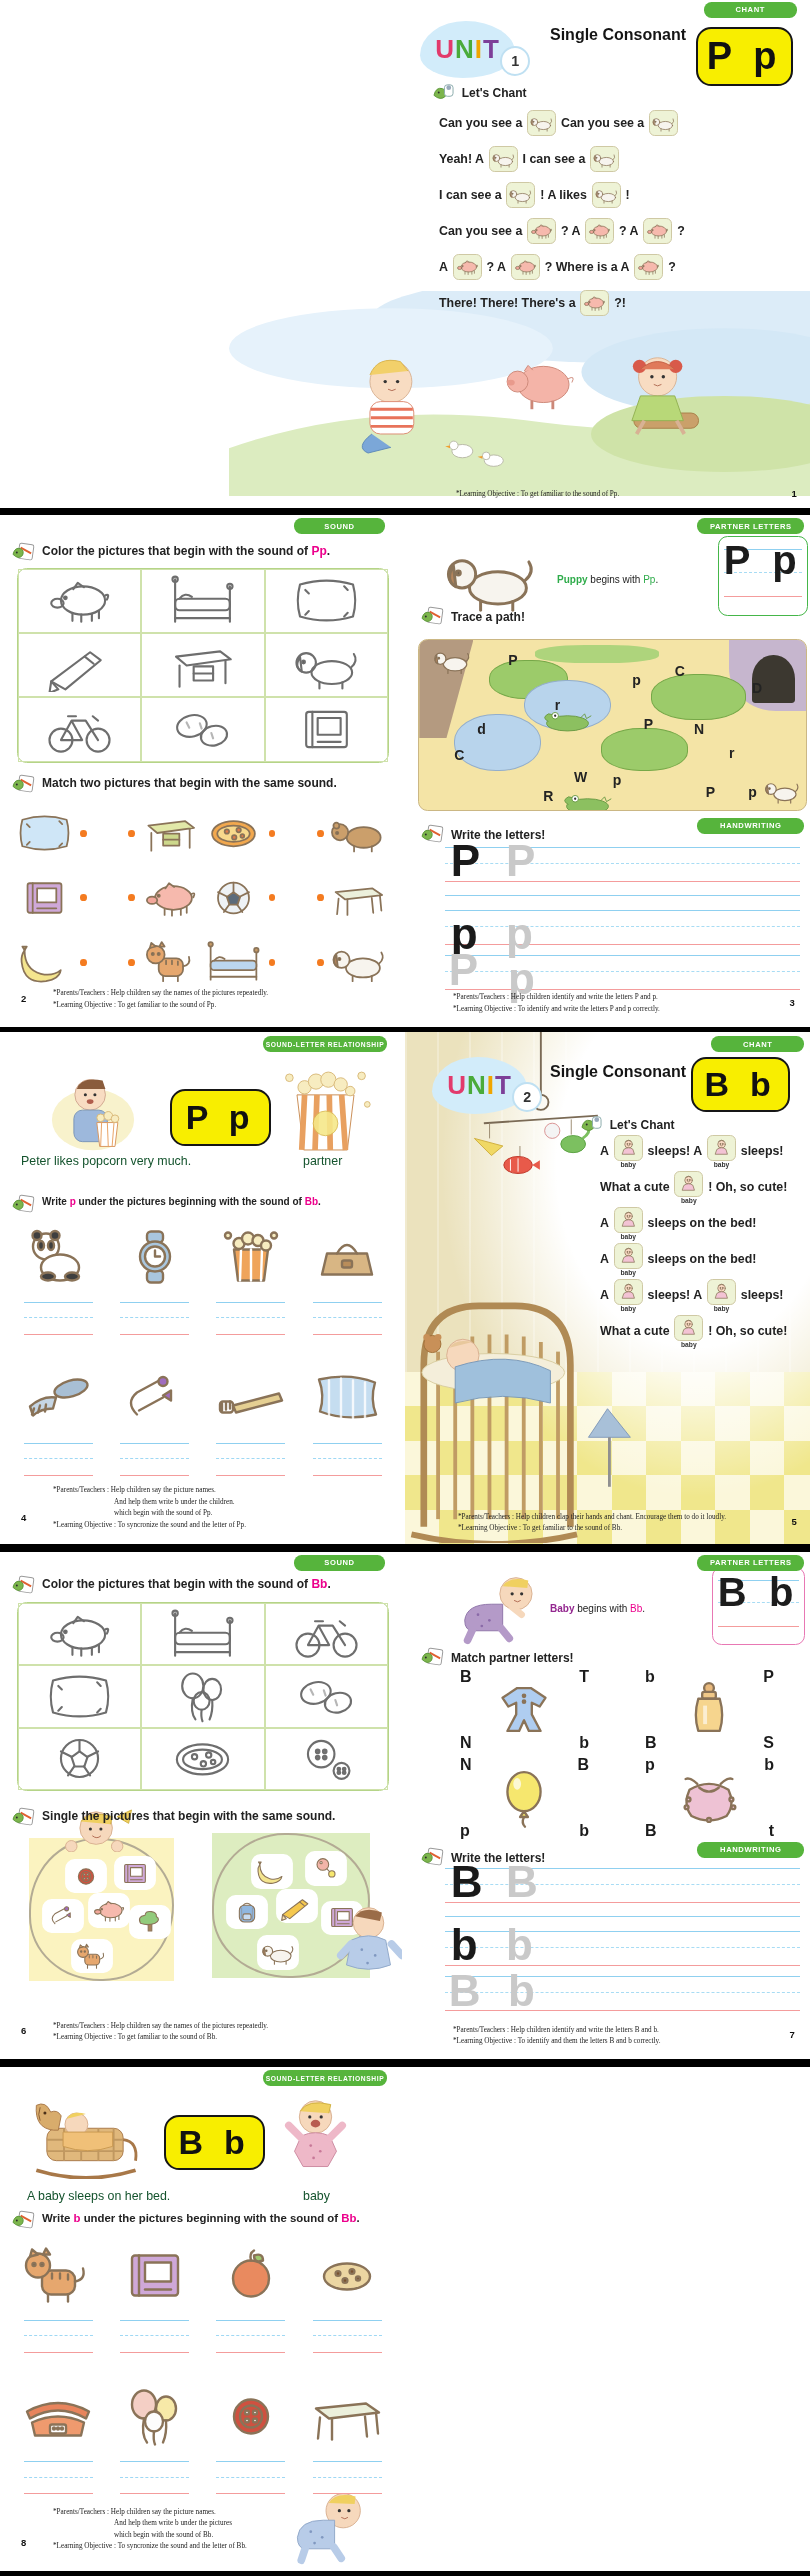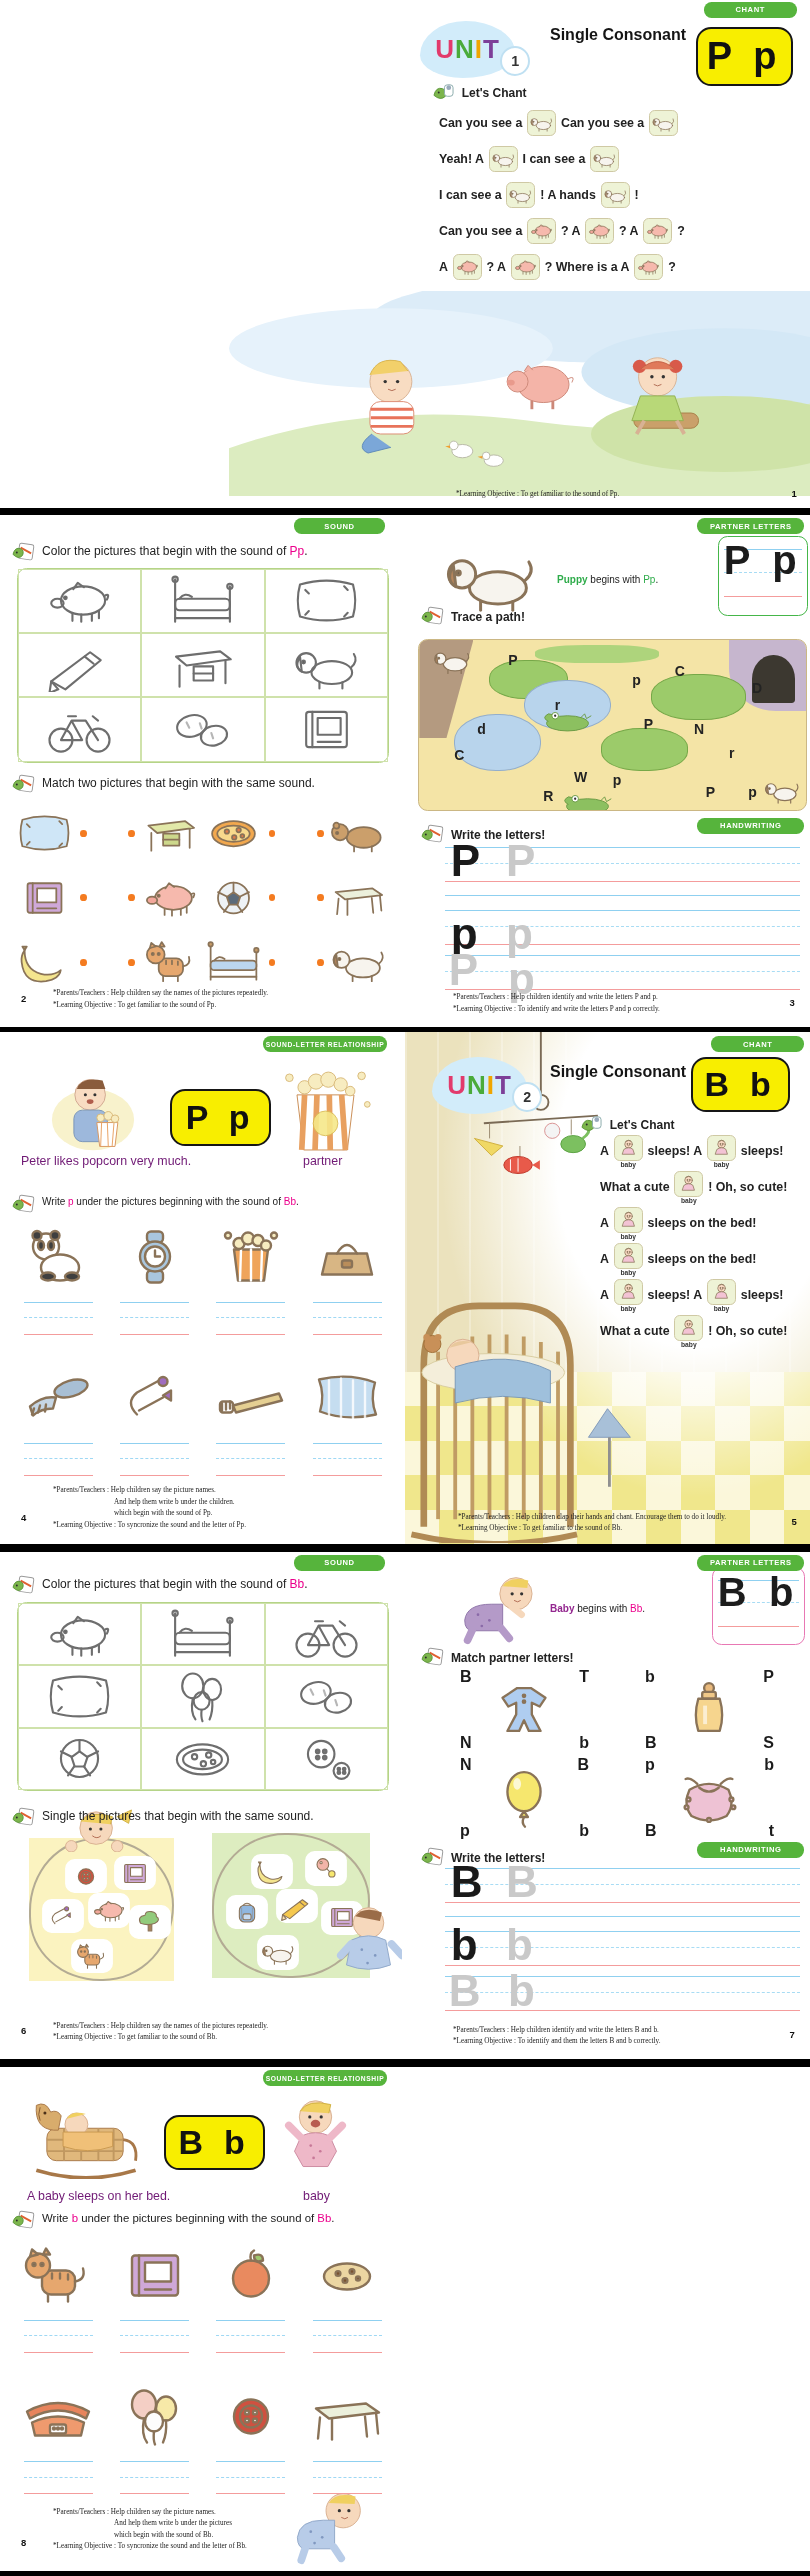--- a/index.html
+++ b/index.html
@@ -12,21 +12,21 @@
   .title{position:absolute;font-weight:bold;font-size:16px;color:#151515;z-index:25}
   .unit-cloud{position:absolute;width:95px;height:57px;background:#d2ecfa;border-radius:48% 52% 55% 45%/60% 55% 45% 40%;display:flex;align-items:center;justify-content:center;z-index:25}
   .unit-word{font-weight:bold;font-size:26px;letter-spacing:1px}
   .unit-circ{position:absolute;right:-15.2px;bottom:1.9px;width:26px;height:26px;background:#fff;border:2.9px solid #bfe0f2;border-radius:50%;display:flex;align-items:center;justify-content:center;font-size:14.3px;font-weight:bold;color:#333}
   .chant-head{position:absolute;display:flex;align-items:center;gap:5.7px;font-weight:bold;font-size:12px;z-index:25}
   .chant{position:absolute;z-index:25}
   .chant-line{display:flex;align-items:center;gap:4.8px;font-weight:bold;font-size:12.4px;white-space:nowrap}
   .chant-imgwrap{display:inline-flex;flex-direction:column;align-items:center}
   .chant-img{width:27px;height:24px;border-radius:5.7px;border:1.4px solid #cfc9a4;background:#eef3d6;display:flex;align-items:center;justify-content:center;overflow:hidden}
   .chant-cap{font-size:6.7px;font-weight:bold;color:#333;line-height:1;margin-top:1px}
-  .instr{position:absolute;display:flex;align-items:flex-start;gap:5.7px;font-weight:normal;font-size:12px;z-index:25;white-space:nowrap}
+  .instr{position:absolute;display:flex;align-items:flex-start;gap:5.7px;font-weight:bold;font-size:12px;z-index:25;white-space:nowrap}
   .acc-pink{color:#ec008c}
   .acc-green{color:#2fac4b}
   .acc-purple{color:#93278f}
   .grid3{position:absolute;border:1.9px solid #b5d488;border-radius:9.5px;display:grid;grid-template-columns:repeat(3,1fr);grid-template-rows:repeat(3,1fr);background:#fff;z-index:20}
   .cell{border:1px solid #cfe2ab;display:flex;align-items:center;justify-content:center}
   .matchbox{position:absolute;z-index:20}
   .mrow{display:flex;align-items:center;height:57px;margin-bottom:7.6px}
   .mcell{width:63px;height:51px;display:flex;align-items:center;justify-content:center}
   .mdot{width:6.7px;height:6.7px;border-radius:50%;background:#f47b20;margin:0 3.8px;flex:none}
   .mgap{width:34px;flex:none}
@@ -65,21 +65,21 @@
   .hwspace{position:relative;height:27px}
   .hwspace div{position:absolute;top:12.4px;width:100%;border-top:1.9px solid #8fd0f0}
   .prow{display:flex;justify-content:space-between}
   .pcell{width:86px;height:67px;display:flex;align-items:center;justify-content:center}
   .rrow{display:flex;justify-content:space-between;margin-top:11.4px}
   .rule3{width:69px;height:34px;position:relative;margin:0 8.6px}
   .rule3 .r-b{position:absolute;top:0;width:100%;border-top:1.9px solid #8fd0f0}
   .rule3 .r-d{position:absolute;top:15.2px;width:100%;border-top:1.9px dashed #9fd8f4}
   .rule3 .r-r{position:absolute;top:32px;width:100%;border-top:1.9px solid #f49c9c}
   .picrows{position:absolute;z-index:20}
-  .caption{position:absolute;font-size:12.4px;color:#701a75;z-index:25}
+  .caption{position:absolute;font-size:12.4px;color:#14532d;z-index:25}
   .blob{position:absolute;z-index:15}
   .blob-inner{position:absolute;inset:0;border:2.4px solid #b3ab94;border-radius:47% 53% 50% 50%/52% 48% 54% 46%}
   .blob-item{position:absolute;width:38px;height:30.5px;display:flex;align-items:center;justify-content:center;background:#fff;border-radius:7.6px;box-shadow:0 0 0 1.9px #fff}
   .pm-cell{position:absolute;width:129px;height:84px;z-index:20}
   .pm-obj{position:absolute;left:23px;top:5.7px;width:82px;height:72px;display:flex;align-items:center;justify-content:center}
   .pm-letter{position:absolute;font-weight:bold;font-size:16px;color:#1c1c1c}
   .pm-tl{left:0;top:0}.pm-tr{right:0;top:0}.pm-bl{left:0;bottom:0}.pm-br{right:0;bottom:0}
   .scene{position:absolute;z-index:5}
   .nursery-wall{position:absolute;inset:0;background:#ebe2bd;z-index:1}
   .nursery-wall:after{content:"";position:absolute;inset:0;background:repeating-linear-gradient(90deg,rgba(255,255,255,.28) 0 1.9px,transparent 1.9px 32px)}
@@ -180,21 +180,21 @@
                 <ellipse cx="46" cy="38" rx="23" ry="13" fill="#f7f4ee"></ellipse>
                 <circle cx="17" cy="27" r="11" fill="#f7f4ee"></circle>
                 <path d="M10 20q-7 12 2 17z" fill="#b5855c"></path>
                 <circle cx="14" cy="26" r="1.6" fill="#333"></circle>
                 <path d="M68 32q8-7 3-15" fill="none"></path>
                 <line x1="32" y1="49" x2="32" y2="56"></line>
                 <line x1="58" y1="49" x2="58" y2="56"></line>
               </svg>
             </span>
           </span>
-          <span>! A hands</span>
+          <span>! A likes</span>
           <span class="chant-imgwrap">
             <span class="chant-img">
               <svg viewBox="0 0 80 60" width="25" height="20" fill="none" stroke="#8a7358" stroke-width="2.4" stroke-linecap="round" stroke-linejoin="round">
                 <ellipse cx="46" cy="38" rx="23" ry="13" fill="#f7f4ee"></ellipse>
                 <circle cx="17" cy="27" r="11" fill="#f7f4ee"></circle>
                 <path d="M10 20q-7 12 2 17z" fill="#b5855c"></path>
                 <circle cx="14" cy="26" r="1.6" fill="#333"></circle>
                 <path d="M68 32q8-7 3-15" fill="none"></path>
                 <line x1="32" y1="49" x2="32" y2="56"></line>
                 <line x1="58" y1="49" x2="58" y2="56"></line>
@@ -297,20 +297,39 @@
                 <path d="M68 25q7-4 3 4" fill="none"></path>
                 <line x1="32" y1="45" x2="32" y2="53"></line>
                 <line x1="42" y1="46" x2="42" y2="54"></line>
                 <line x1="54" y1="45" x2="54" y2="53"></line>
                 <line x1="62" y1="42" x2="62" y2="50"></line>
                 <circle cx="24" cy="27" r="1.5" fill="#444"></circle>
               </svg>
             </span>
           </span>
           <span>?</span>
+        </div>
+        <div class="chant-line" style="height: 36px;">
+          <span>There! There! There's a</span>
+          <span class="chant-imgwrap">
+            <span class="chant-img">
+              <svg viewBox="0 0 80 60" width="25" height="20" fill="none" stroke="#8a7358" stroke-width="2.4" stroke-linecap="round" stroke-linejoin="round">
+                <ellipse cx="44" cy="30" rx="25" ry="16" fill="#f6b9ad"></ellipse>
+                <ellipse cx="15" cy="33" rx="7" ry="5" fill="#f2a79b"></ellipse>
+                <path d="M33 17l5-7 7 5" fill="#f6b9ad"></path>
+                <path d="M68 25q7-4 3 4" fill="none"></path>
+                <line x1="32" y1="45" x2="32" y2="53"></line>
+                <line x1="42" y1="46" x2="42" y2="54"></line>
+                <line x1="54" y1="45" x2="54" y2="53"></line>
+                <line x1="62" y1="42" x2="62" y2="50"></line>
+                <circle cx="24" cy="27" r="1.5" fill="#444"></circle>
+              </svg>
+            </span>
+          </span>
+          <span>?!</span>
         </div>
       </div>
     <div class="scene" style="left:0;top:291px;width:581px;height:205px">
         <svg viewBox="0 0 610 215" width="581" height="205">
 <ellipse cx="430" cy="28" rx="280" ry="48" fill="#dcecf8"></ellipse>
           <ellipse cx="170" cy="60" rx="170" ry="42" fill="#e6f2fb"></ellipse>
           <ellipse cx="520" cy="85" rx="150" ry="46" fill="#d4e8f6"></ellipse>
 <path d="M0 165 Q150 112 330 138 Q480 158 610 118 L610 215 L0 215 Z" fill="#dcecc0"></path>
 <ellipse cx="520" cy="150" rx="140" ry="40" fill="#cfe3a8"></ellipse>
 <rect x="425" y="128" width="68" height="16" rx="8" fill="#caa06a" stroke="#a87e48"></rect>

